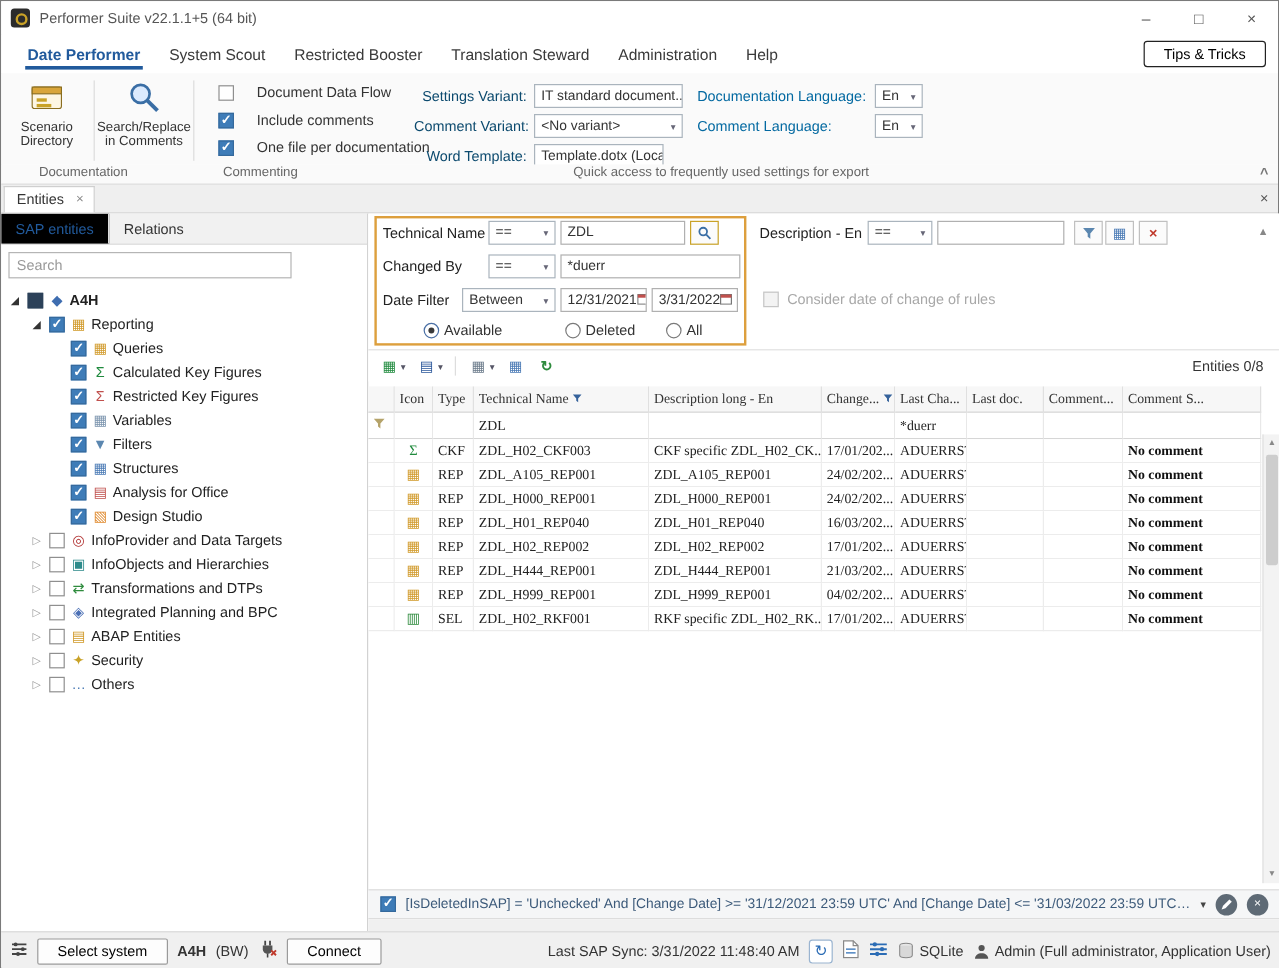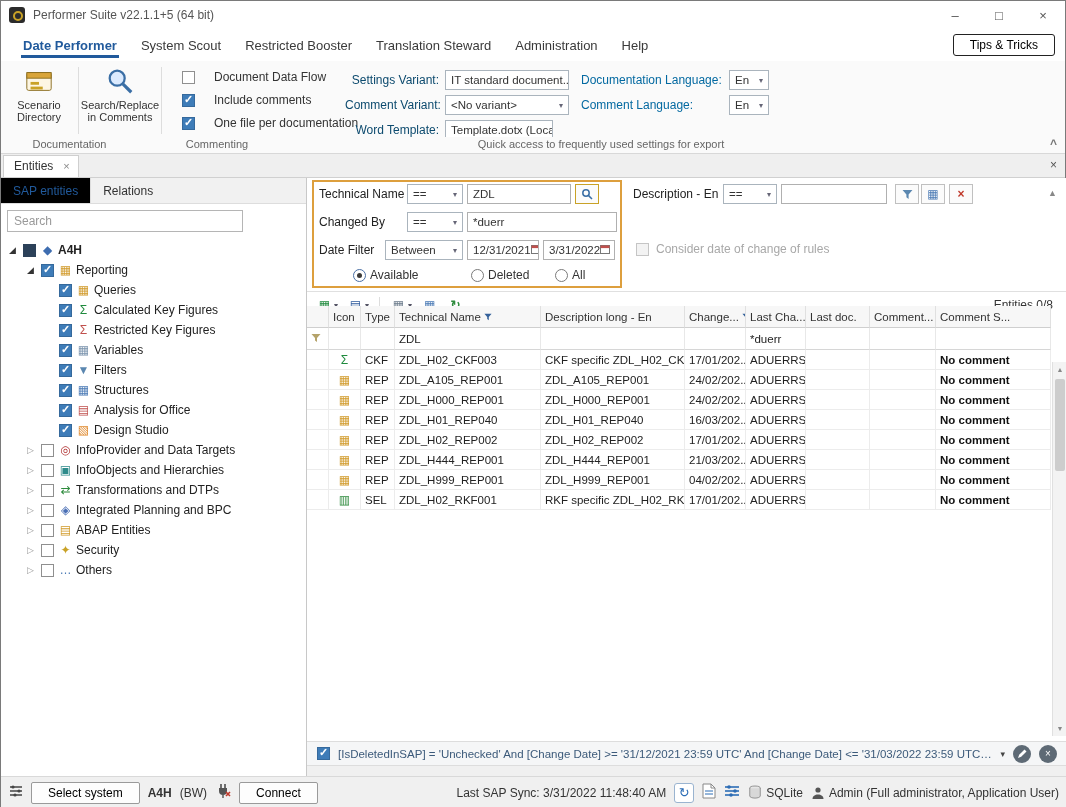--- a/index.html
+++ b/index.html
@@ -92,21 +92,21 @@
   .cbline { position:absolute; display:flex; align-items:center; gap:4px; top:2px; white-space:nowrap; }
 
   
   .gridbar { height:26px; display:flex; align-items:center; padding:0 6px; gap:3px; background:#fff; }
   .tbtn { display:flex; align-items:center; height:20px; padding:0 3px; gap:1px; }
   .tbtn .caret { font-size:8px; color:#556; }
   .tsep { width:1px; height:16px; background:#ddd; margin:0 4px; }
   .entities-count { margin-left:auto; padding-right:8px; color:#333; }
 
   
-  .grid { position:absolute; left:0; top:128px; width:744px; }
+  .grid { position:absolute; left:0; top:144px; width:744px;font-family:Liberation Serif, serif; }
   .grow { display:flex; }
   .gh-cell { height:22px; border-right:1px solid #e0e0e0; border-bottom:1px solid #cfcfcf; background:#f7f7f7; display:flex; align-items:center; gap:3px; padding:0 4px; font-size:11.5px; color:#333; overflow:hidden; white-space:nowrap; flex:none; }
   .gf-cell { height:22px; border-right:1px solid #e8e8e8; border-bottom:1px solid #d6d6d6; background:#fff; display:flex; align-items:center; padding:0 4px; font-size:11.5px; color:#222; flex:none; overflow:hidden; white-space:nowrap; }
   .gr-cell { height:20px; border-right:1px solid #ececec; border-bottom:1px solid #ececec; background:#fff; display:flex; align-items:center; padding:0 4px; font-size:11.5px; color:#222; flex:none; overflow:hidden; white-space:nowrap; }
   .gr-cell.center { justify-content:center; }
   .strongcell { font-weight:bold; color:#111; }
 
   .vscroll { position:absolute; right:0; top:184px; width:15px; height:374px; background:#f3f3f3; border-left:1px solid #e0e0e0; }
   .sb-btn { height:15px; display:flex; align-items:center; justify-content:center; font-size:7px; color:#888; }
   .sb-btn.bottom { position:absolute; bottom:0; left:0; right:0; }

